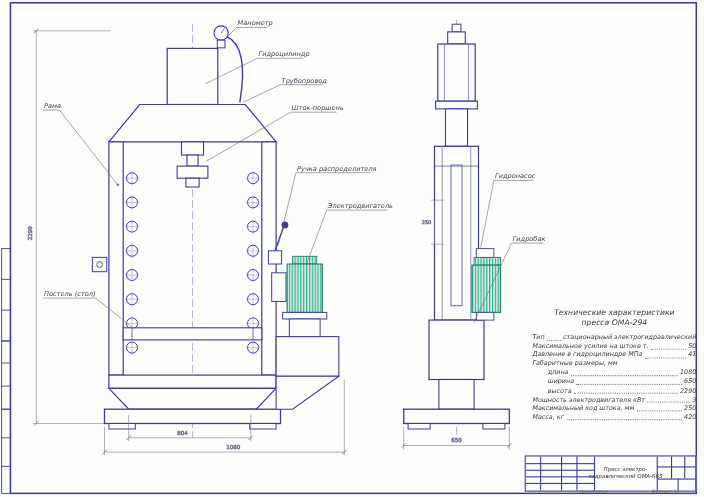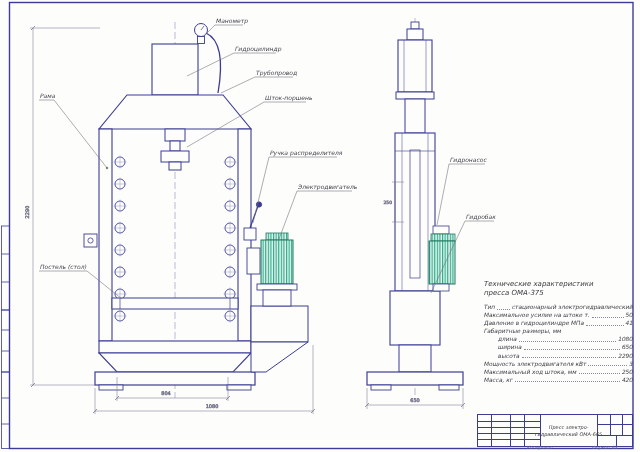--- a/index.html
+++ b/index.html
@@ -6,21 +6,21 @@
   .stage{position:relative;width:640px;height:452px;background:#fdfdfb;overflow:hidden;
          font-family:"DejaVu Sans",sans-serif;color:#3d3d46;}
   svg{position:absolute;left:0;top:0;}
   svg text{font-family:"DejaVu Sans",sans-serif;fill:#3f3f4a;}
   .callout-text{font-size:6px;font-style:italic;}
   .dim-text{font-size:5px;fill:#4c4c58;}
   .dim-text-sm{font-size:4.5px;fill:#4c4c58;}
 
   
   .specs{position:absolute;left:484px;top:280px;width:149px;}
-  .specs-title{font-size:7px;font-style:italic;line-height:9px;color:#38383f;}
+  .specs-title{font-size:7px;font-style:italic;text-align:center;line-height:9px;color:#38383f;}
   .spec-rows{margin-top:5px;}
   .spec-row{display:flex;align-items:flex-end;font-size:5.8px;font-style:italic;
             line-height:8.1px;color:#3c3c44;white-space:nowrap;}
   .spec-row .spec-dots{flex:1;border-bottom:1px dotted #8a8a96;margin:0 2px 1.5px 2px;min-width:3px;}
   .spec-row.nodots .spec-dots{border-bottom:none;}
   .spec-row.indent{padding-left:14px;}
   .spec-value{text-align:right;}
 
   
   .titleblock{position:absolute;left:477px;top:414px;width:156px;height:33px;
@@ -276,21 +276,21 @@
       <line x1="465" y1="221" x2="431" y2="293"></line>
           <line x1="465" y1="221" x2="494" y2="221"></line>
       <text class="callout-text" x="466" y="219" stroke="none">Гидробак</text>
     </g>
   </g>
 </svg>
 
 <div class="specs">
   <div class="specs-title">
     <div>Технические характеристики</div>
-    <div>пресса ОМА-375</div>
+    <div>пресса ОМА-294</div>
   </div>
   <div class="spec-rows">
     <div class="spec-row">
       <span>Тип</span>
       <span class="spec-dots"></span>
       <span class="spec-value">стационарный электрогидравлический</span>
     </div>
     <div class="spec-row">
       <span>Максимальное усилие на штоке т.</span>
       <span class="spec-dots"></span>

